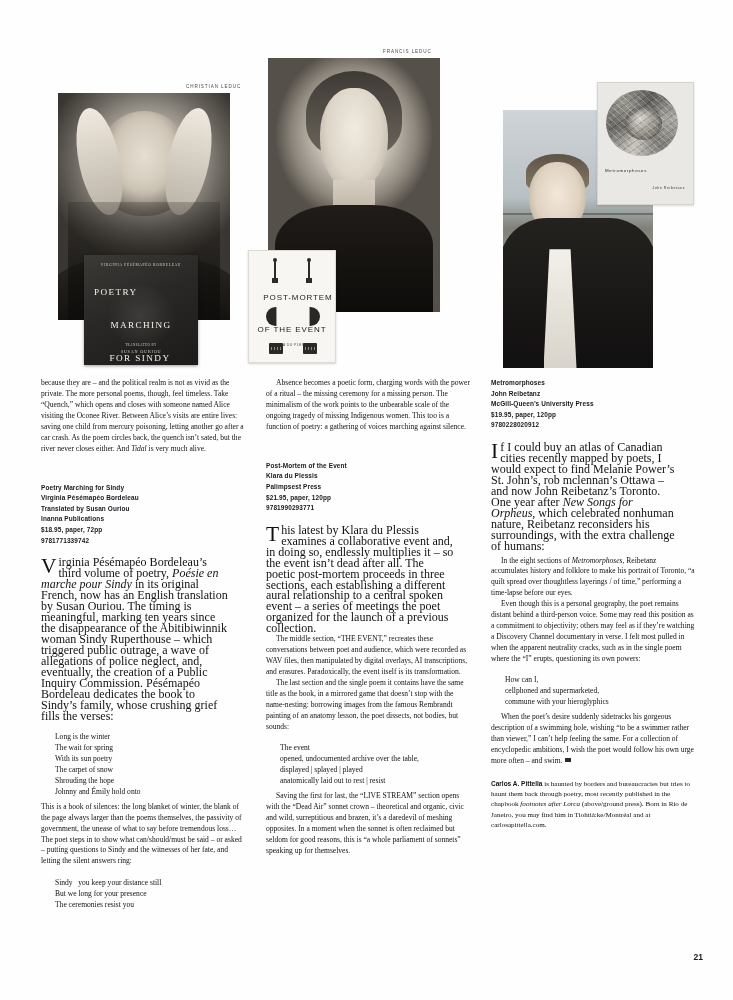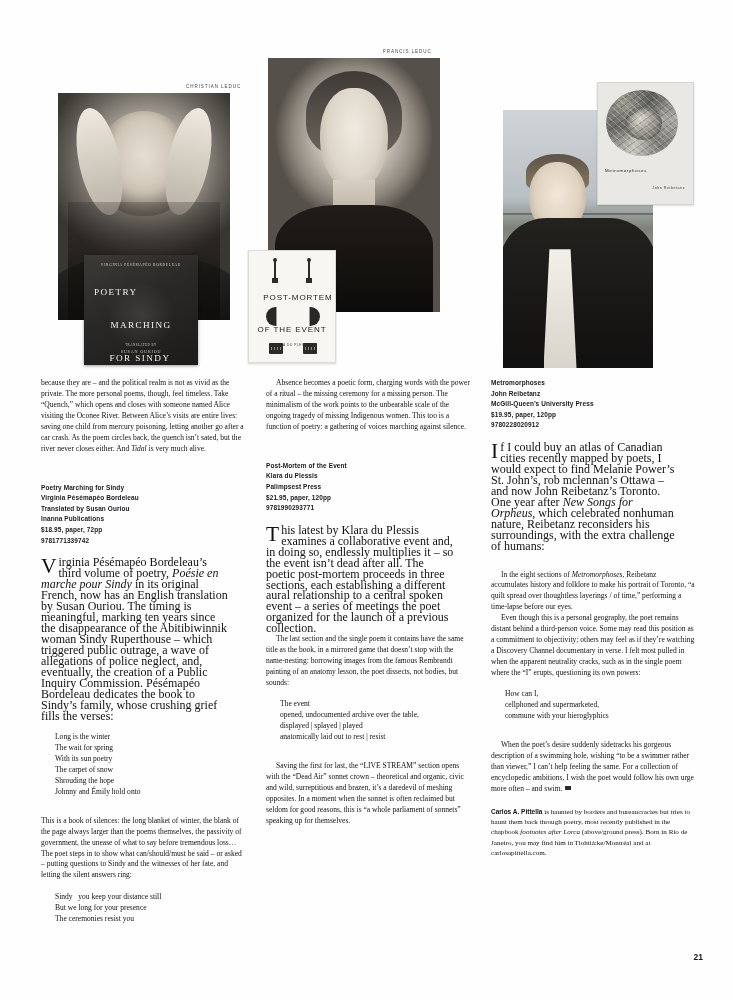--- a/index.html
+++ b/index.html
@@ -310,21 +310,21 @@
   p.body {
     margin: 0;
     font-size: 7.55px;
     line-height: 10.95px;
     text-align: left;
     text-indent: 0;
     hyphens: none;
   }
   p.body + p.body { text-indent: 10px; }
 
-  p.gap { margin-top: 18px; }
+  p.gap { margin-top: 4px; }
 
   .meta {
     font-family: "Liberation Sans", sans-serif;
     font-weight: bold;
     font-size: 6.45px;
     line-height: 10.6px;
     letter-spacing: .12px;
     color: #17161a;
   }
   .meta .ln { display: block; }
@@ -490,20 +490,21 @@
 
       <div class="meta first">
         <span class="ln">Post-Mortem of the Event</span>
         <span class="ln">Klara du Plessis</span>
         <span class="ln">Palimpsest Press</span>
         <span class="ln">$21.95, paper, 120pp</span>
         <span class="ln">9781990293771</span>
       </div>
 
       <p class="dropcap">This latest by Klara du Plessis examines a collaborative event and, in doing so, endlessly multiplies it – so the event isn’t dead after all. The poetic post-mortem proceeds in three sections, each establishing a different aural relationship to a central spoken event – a series of meetings the poet organized for the launch of a previous collection.</p>
+      <p class="body" style="text-indent:10px;">The middle section, “THE EVENT,” recreates these conversations between poet and audience, which were recorded as WAV files, then manipulated by digital overlays, AI transcriptions, and erasures. Paradoxically, the event itself is its transformation.</p>
       <p class="body" style="text-indent:10px;">The last section and the single poem it contains have the same title as the book, in a mirrored game that doesn’t stop with the name-nesting: borrowing images from the famous Rembrandt painting of an anatomy lesson, the poet dissects, not bodies, but sounds:</p>
 
       <div class="verse">
         <span class="ln">The event</span>
         <span class="ln">opened, undocumented archive over the table,</span>
         <span class="ln">displayed | splayed | played</span>
         <span class="ln">anatomically laid out to rest | resist</span>
       </div>
 
       <p class="body gap" style="text-indent:10px;">Saving the first for last, the “LIVE STREAM” section opens with the “Dead Air” sonnet crown – theoretical and organic, civic and wild, surreptitious and brazen, it’s a daredevil of meshing opposites. In a moment when the sonnet is often reclaimed but seldom for good reasons, this is “a whole parliament of sonnets” speaking up for themselves.</p>

